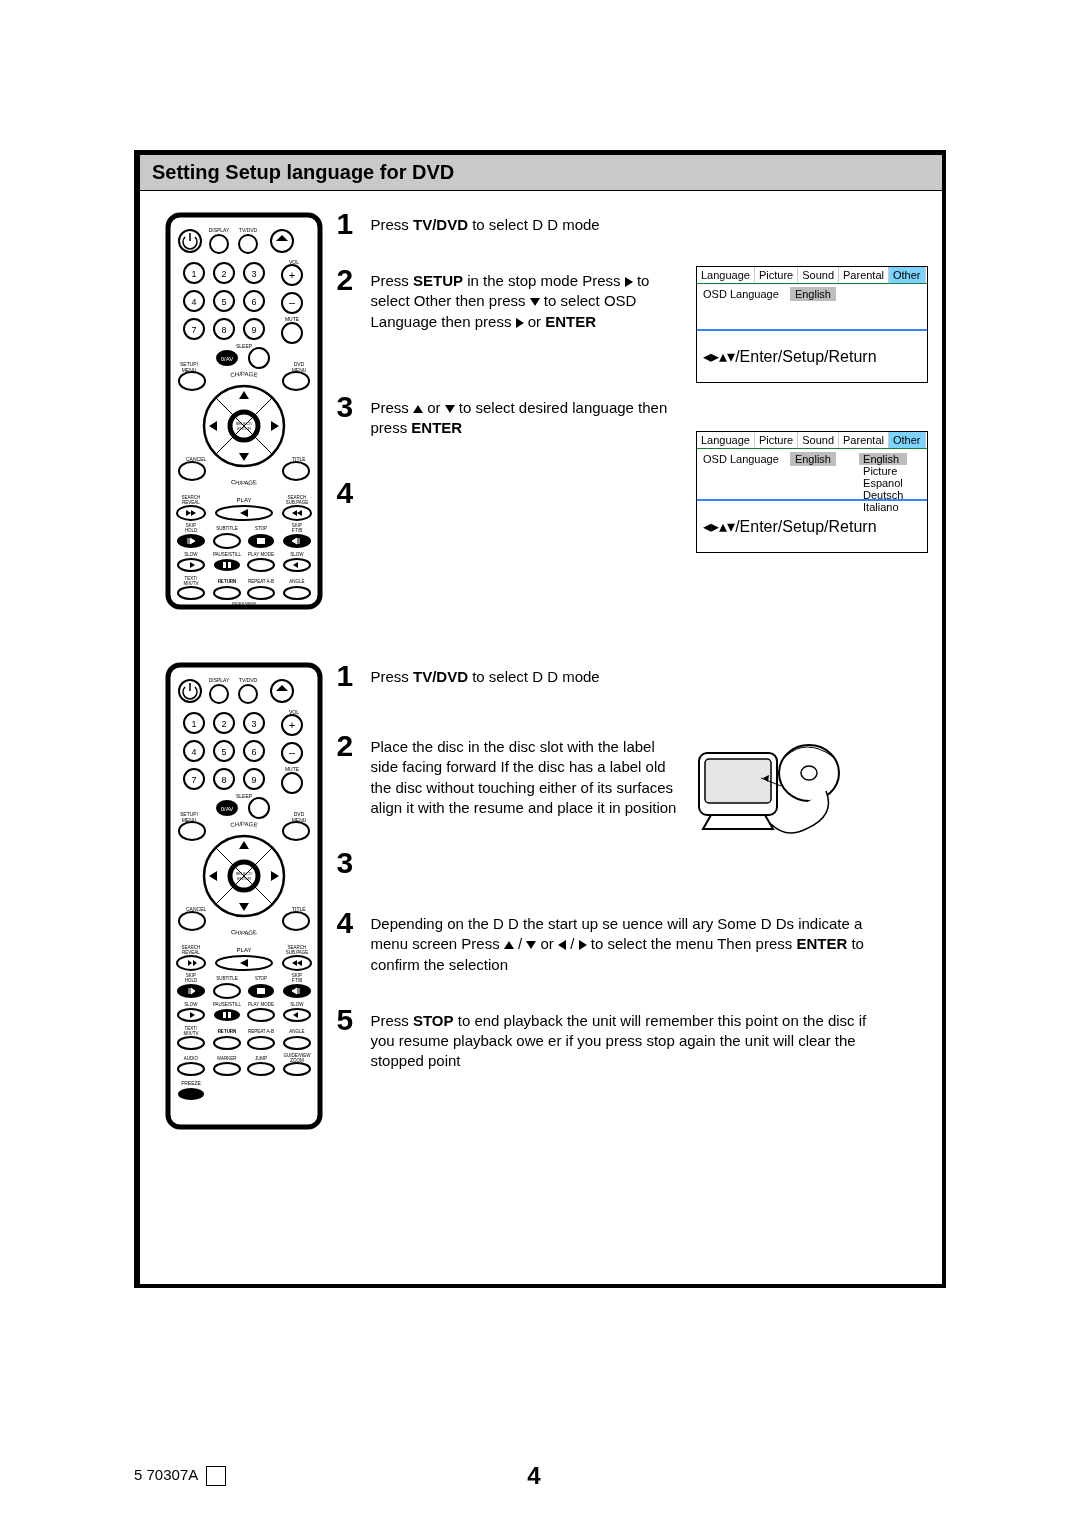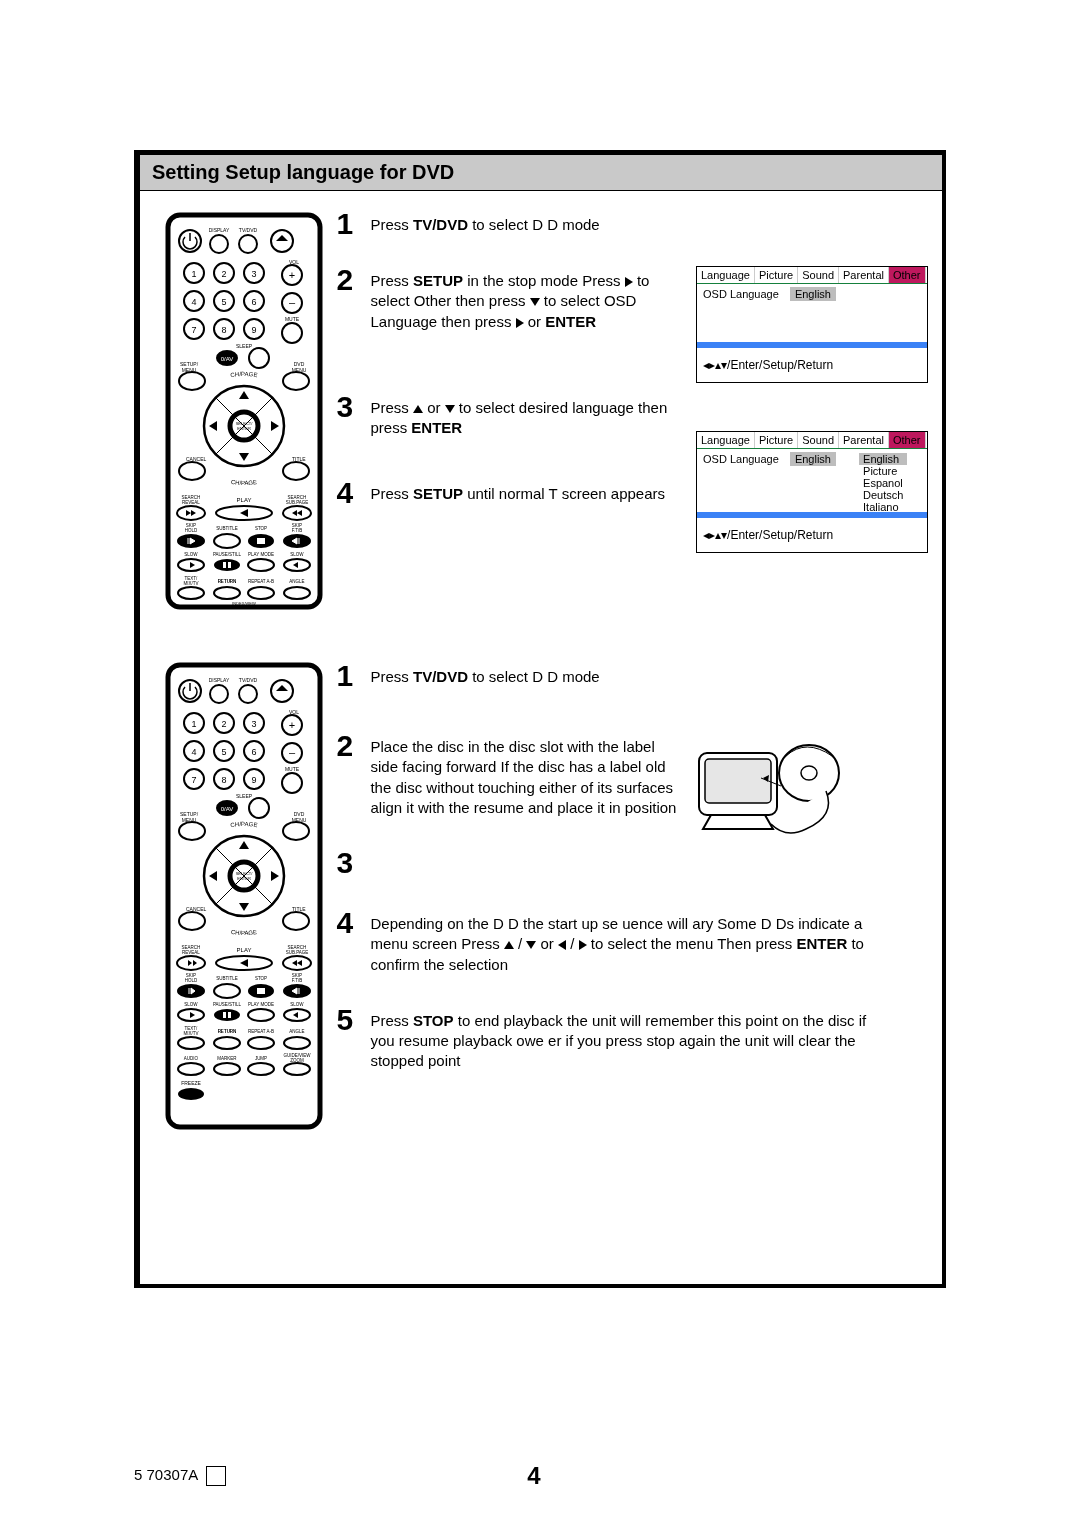--- a/index.html
+++ b/index.html
@@ -10,27 +10,27 @@
   .remote{display:inline-block;vertical-align:top;margin:20px 8px 0 24px}
   .remote svg{display:block}
   .steps{display:inline-block;vertical-align:top;width:530px;margin-top:18px;font-size:15px;line-height:1.35}
   .step{display:flex;align-items:flex-start;margin-bottom:26px}
   .step-num{font-size:30px;font-weight:bold;width:28px;flex-shrink:0;line-height:1;margin-right:6px}
   .step-text{padding-top:6px}
   .step-text b{font-weight:bold}
   .osd{position:absolute;border:1px solid #000;font-size:11px;background:#fff}
   .osd .tabs{display:flex;border-bottom:1px solid #15803d}
   .osd .tab{padding:2px 4px;border-right:1px solid #ccc}
-  .osd .tab.sel{background:#be185d}
+  .osd .tab.sel{background:#7dd3fc}
   .osd .row{padding:4px 6px}
   .osd .val{background:#bdbdbd;padding:1px 5px;margin-left:8px}
   .osd .langlist{display:inline-block;vertical-align:top;margin-left:20px}
   .osd .langlist div{padding:0 4px}
   .osd .langlist .sel{background:#bdbdbd}
-  .osd .foot{border-top:6px solid #3b82f6;padding:10px 6px;font-size:12px}
+  .osd .foot{border-top:2px solid #3b82f6;padding:16px 6px;font-size:16px}
   .tri{display:inline-block;width:0;height:0;vertical-align:middle}
   .tri.r{border-top:5px solid transparent;border-bottom:5px solid transparent;border-left:8px solid #000}
   .tri.l{border-top:5px solid transparent;border-bottom:5px solid transparent;border-right:8px solid #000}
   .tri.u{border-left:5px solid transparent;border-right:5px solid transparent;border-bottom:8px solid #000}
   .tri.d{border-left:5px solid transparent;border-right:5px solid transparent;border-top:8px solid #000}
   .footer{position:absolute;left:110px;right:122px;bottom:42px;font-size:15px}
   .footer .sq{display:inline-block;width:18px;height:18px;border:1px solid #000;vertical-align:middle;margin-left:8px}
   .footer .pg{position:absolute;left:50%;transform:translateX(-50%);font-size:24px;font-weight:bold;bottom:-4px}
   .disc-illus{position:absolute;right:20px;top:0}
 </style>
@@ -179,21 +179,20 @@
         <div class="step" style="margin-bottom:60px">
             <div class="step-num">2</div>
           <div class="step-text" style="width:300px">Press <b>SETUP</b> in the stop mode  Press <span class="tri r"></span> to select  Other  then press <span class="tri d"></span> to select  OSD Language  then press <span class="tri r"></span> or <b>ENTER</b></div>
           </div>
         <div class="step" style="margin-bottom:40px">
             <div class="step-num">3</div>
           <div class="step-text" style="width:300px">Press <span class="tri u"></span> or <span class="tri d"></span> to select desired language  then press <b>ENTER</b></div>
           </div>
         <div class="step">
             <div class="step-num">4</div>
-          <div class="step-text">Press <b>SETUP</b> until normal T   screen appears</div>
           </div>
       </div>
 
       
       <div class="osd" style="right:14px;top:75px;width:230px;height:115px">
         <div class="tabs">
           <div class="tab">Language</div>
           <div class="tab">Picture</div>
           <div class="tab">Sound</div>
           <div class="tab">Parental</div>

